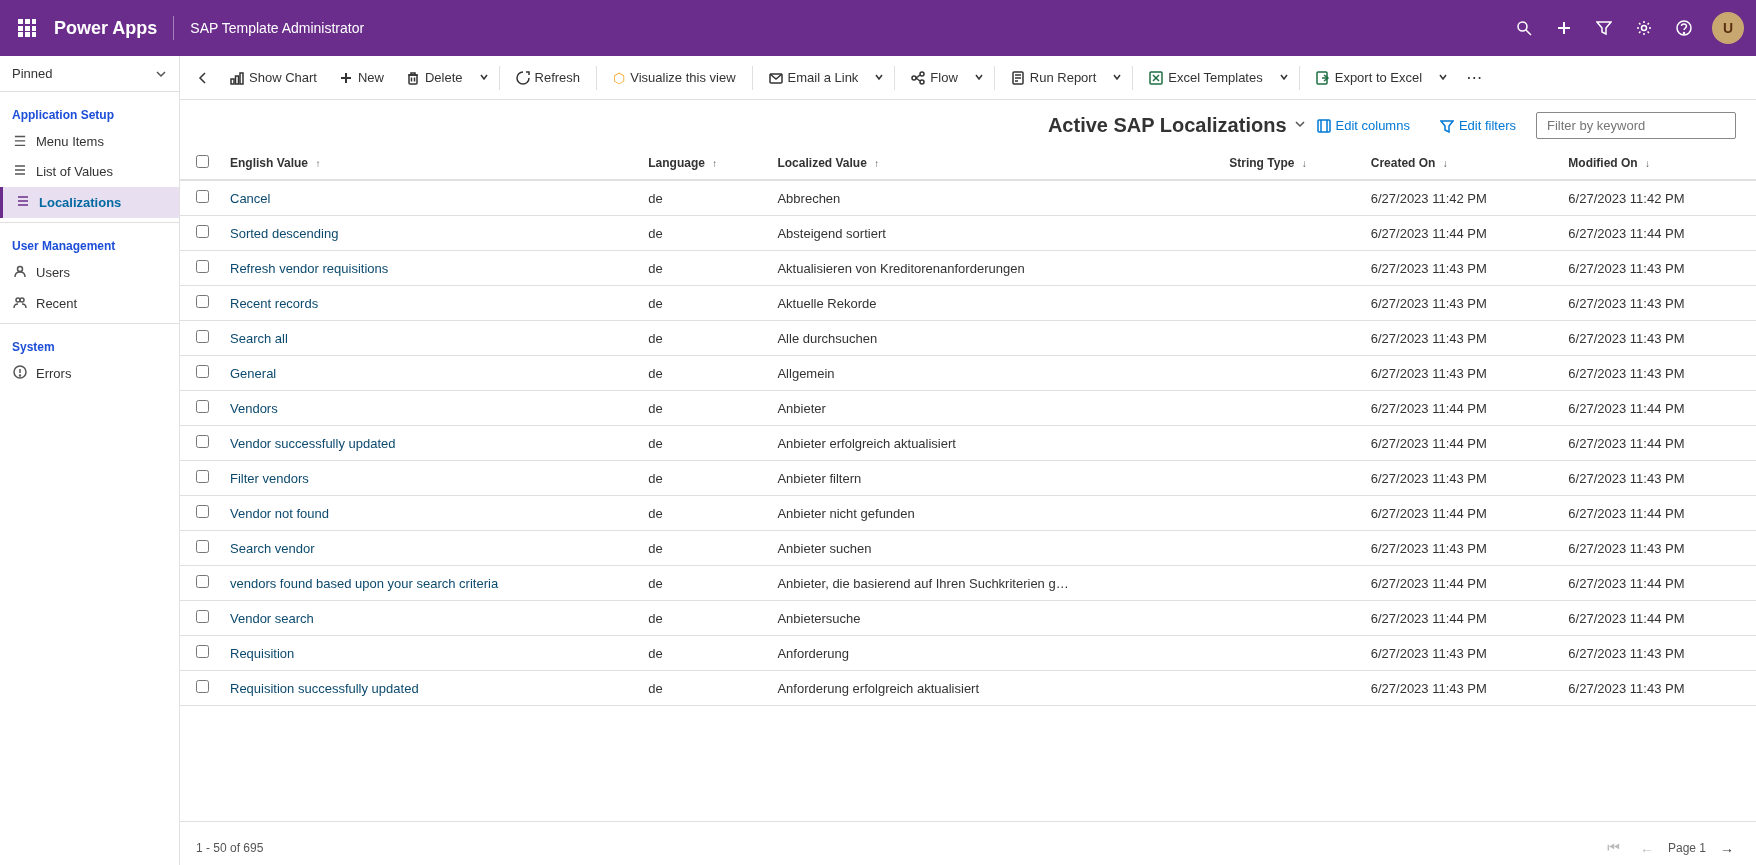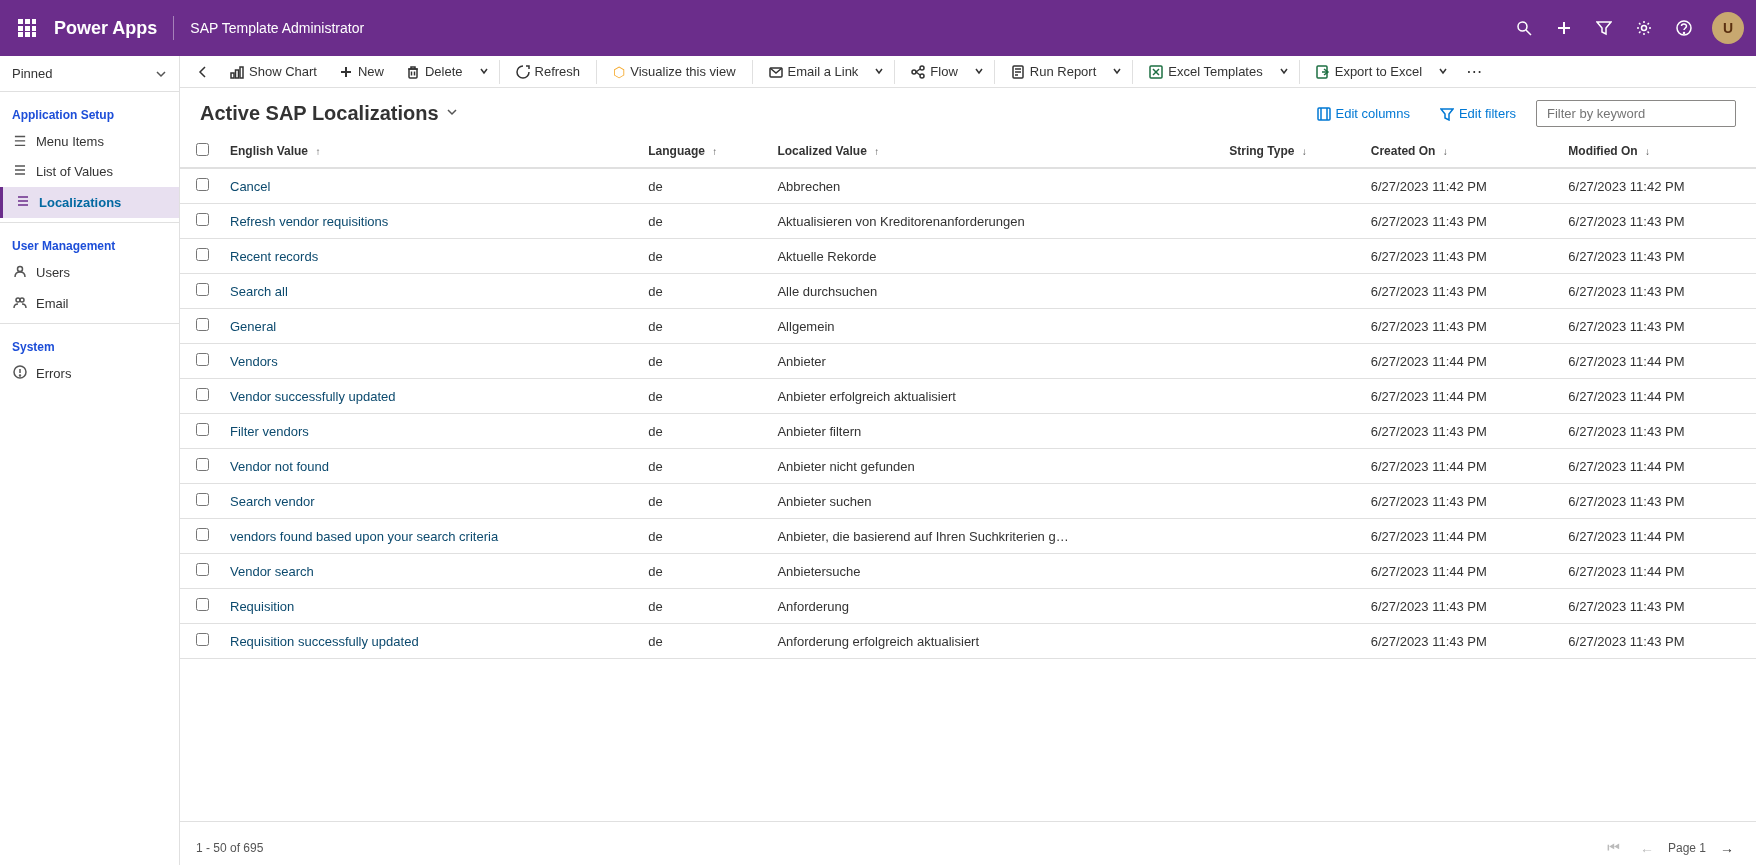--- a/index.html
+++ b/index.html
@@ -57,21 +57,21 @@
     }
     .sidebar-item.active { background: #e8e0f0; border-left: 3px solid #6b2d8b; }
     .sidebar-item-icon { font-size: 14px; color: #555; width: 16px; text-align: center; }
     .sidebar-divider { border: none; border-top: 1px solid #e0e0e0; margin: 4px 0; }
 
     
     .main-content { flex: 1; display: flex; flex-direction: column; overflow: hidden; }
 
     
     .command-bar {
-      height: 32px;
+      height: 44px;
       border-bottom: 1px solid #e0e0e0;
       display: flex;
       align-items: center;
       padding: 0 8px;
       gap: 2px;
       background: #fff;
       flex-shrink: 0;
     }
     .cmd-btn {
       display: flex;
@@ -89,21 +89,21 @@
     .cmd-separator { width: 1px; height: 24px; background: #e0e0e0; margin: 0 4px; }
     .cmd-dropdown { padding: 6px 4px; cursor: pointer; color: #333; border-radius: 2px; }
     .cmd-more { padding: 6px 8px; cursor: pointer; font-size: 16px; color: #333; }
     .nav-back { padding: 6px 8px; cursor: pointer; color: #333; font-size: 14px; border-radius: 2px; }
 
     
     .view-header {
       padding: 12px 20px 8px 20px;
       display: flex;
       align-items: center;
-      justify-content: space-between;
+      justify-content: flex-end;
       flex-shrink: 0;
     }
     .view-title {
       font-size: 20px;
       font-weight: 600;
       color: #333;
       display: flex;
       align-items: center;
       gap: 6px;
     }
@@ -279,21 +279,21 @@
     </div>
     <div class="sidebar-item">
       <span class="sidebar-item-icon">
         <svg width="14" height="14" viewBox="0 0 14 14" fill="none" stroke="#555" stroke-width="1.5">
             <circle cx="5" cy="5" r="2"></circle>
             <circle cx="9" cy="5" r="2"></circle>
             <path d="M1 13c0-2.5 1.5-4 4-4"></path>
             <path d="M9 9c2.5 0 4 1.5 4 4"></path>
           </svg>
       </span>
-      <span>Email</span>
+      <span>Recent</span>
     </div>
 
     <hr class="sidebar-divider">
     <div class="sidebar-section-title">System</div>
     <div class="sidebar-item">
       <span class="sidebar-item-icon">
         <svg width="14" height="14" viewBox="0 0 14 14" fill="none" stroke="#555" stroke-width="1.5">
             <circle cx="7" cy="7" r="6"></circle>
             <line x1="7" y1="4" x2="7" y2="8"></line>
             <circle cx="7" cy="10.5" r="0.5" fill="#555"></circle>
@@ -502,20 +502,33 @@
       <td>Abbrechen</td>
       <td></td>
       <td>6/27/2023 11:42 PM</td>
       <td>6/27/2023 11:42 PM</td>
     </tr>
             <tr>
       <td class="row-checkbox">
         <input type="checkbox" style="">
       </td>
       <td>
+        <a class="td-link">Sorted descending</a>
+      </td>
+      <td>de</td>
+      <td>Absteigend sortiert</td>
+      <td></td>
+      <td>6/27/2023 11:44 PM</td>
+      <td>6/27/2023 11:44 PM</td>
+    </tr>
+            <tr>
+      <td class="row-checkbox">
+        <input type="checkbox" style="">
+      </td>
+      <td>
         <a class="td-link">Refresh vendor requisitions</a>
       </td>
       <td>de</td>
       <td>Aktualisieren von Kreditorenanforderungen</td>
       <td></td>
       <td>6/27/2023 11:43 PM</td>
       <td>6/27/2023 11:43 PM</td>
     </tr>
             <tr>
       <td class="row-checkbox">

